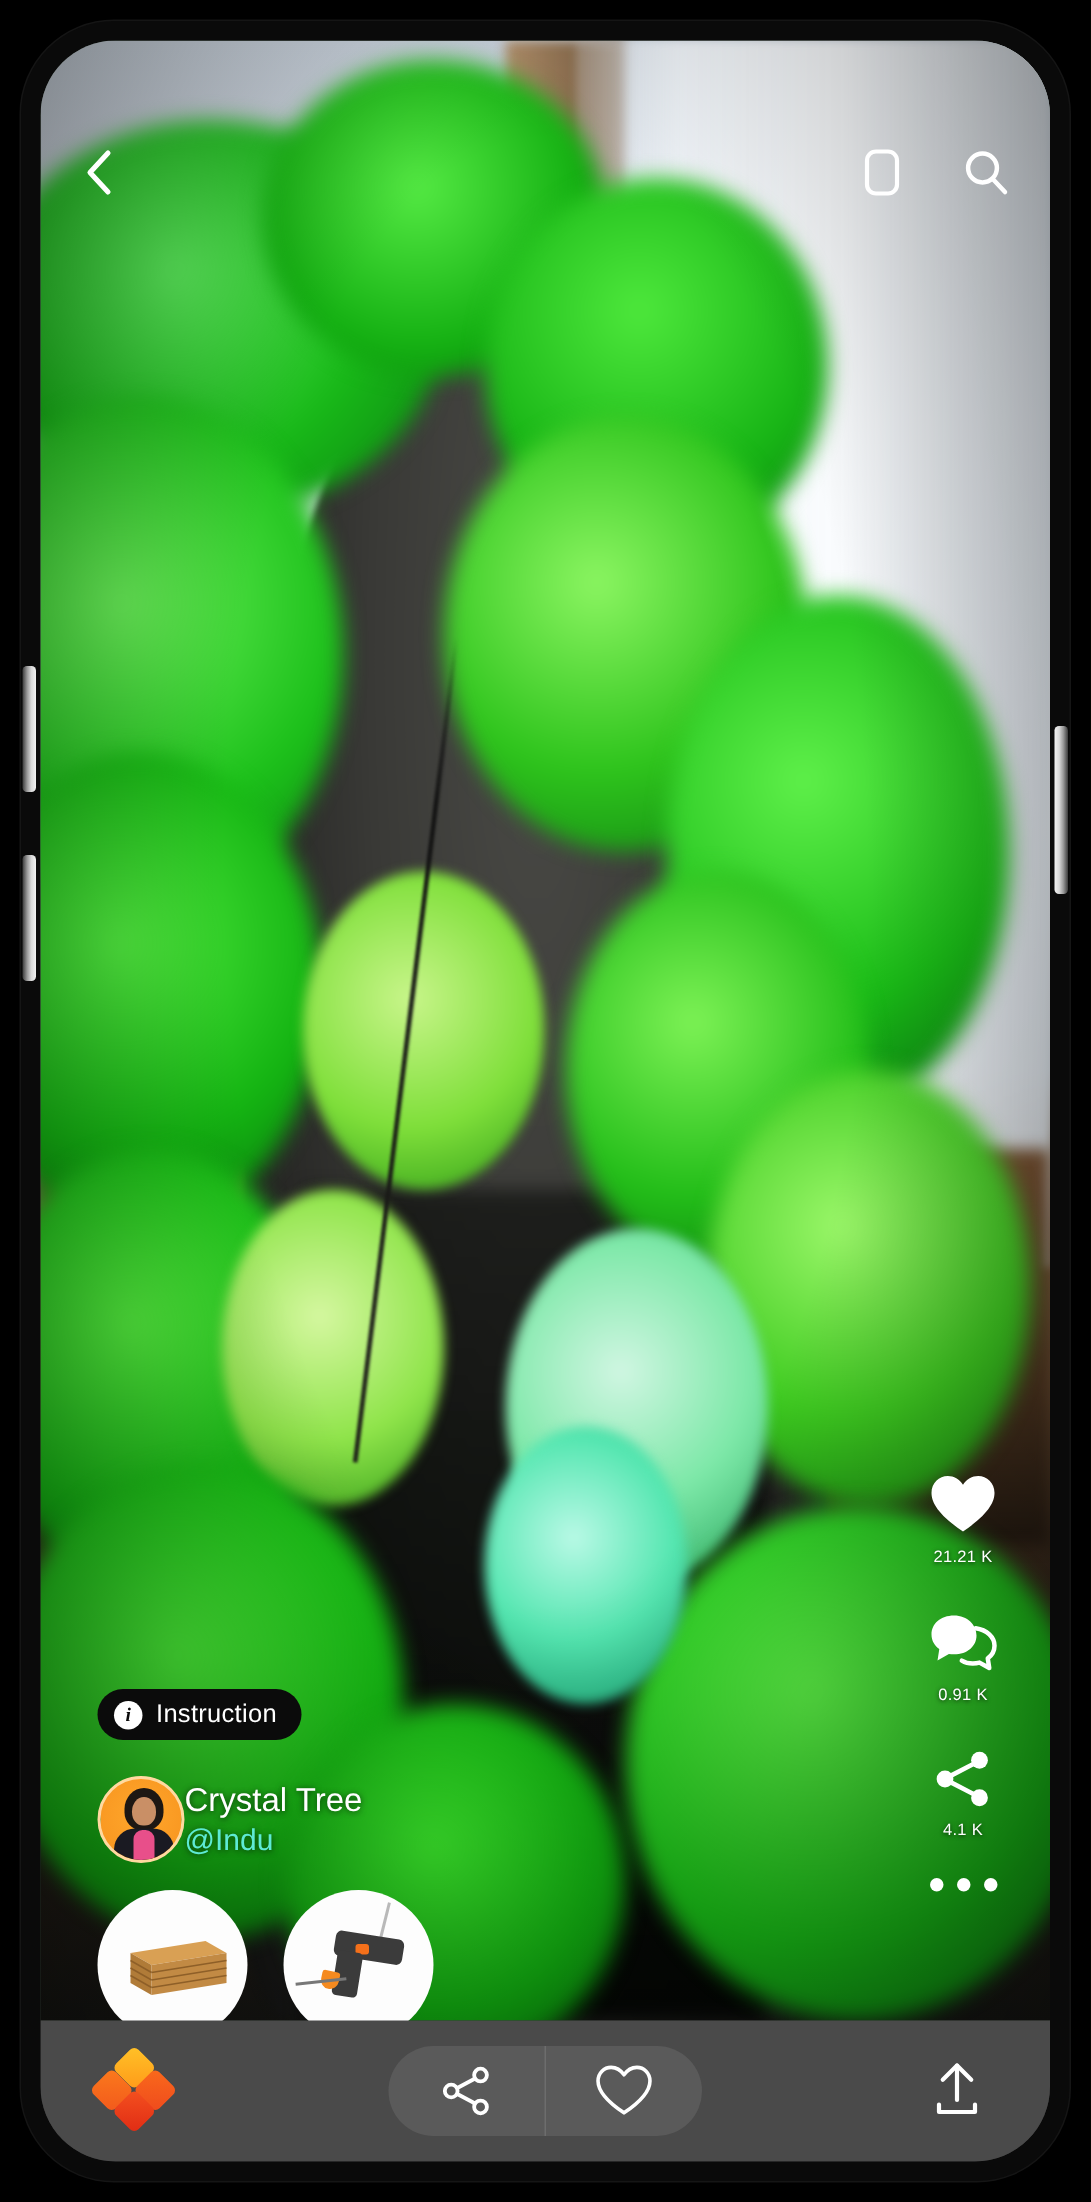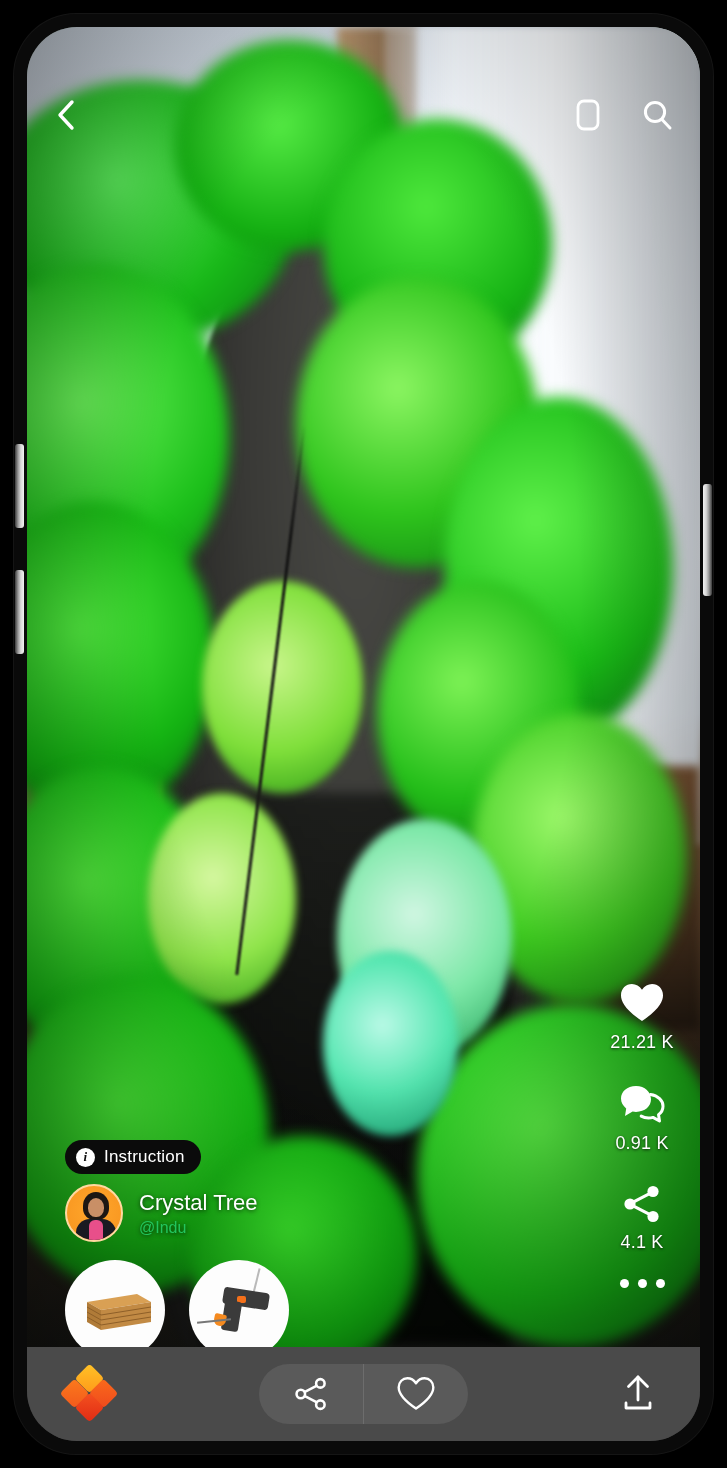--- a/index.html
+++ b/index.html
@@ -115,21 +115,21 @@
   .nav-ico { display:flex; align-items:center; justify-content:center; cursor:pointer; }
   #nav-right { display:flex; align-items:center; gap:38px; }
 
   
   #action-rail {
     position:absolute; right:18px; top:955px; width:80px; z-index:14;
     display:flex; flex-direction:column; align-items:center;
   }
   .rail-item { display:flex; flex-direction:column; align-items:center; cursor:pointer; }
   .rail-count {
-    color:#fff; font-size:18px; margin-top:8px; letter-spacing:.2px;
+    color:#fff; font-size:11px; margin-top:8px; letter-spacing:.2px;
     text-shadow:0 1px 3px rgba(0,0,0,.75);
   }
   #rail-like { margin-bottom:30px; }
   #rail-comment { margin-bottom:30px; }
   #rail-share { margin-bottom:26px; }
   #rail-more-dots { display:flex; gap:9px; cursor:pointer; }
   #rail-more-dots i { width:9px; height:9px; border-radius:50%; background:#fff; display:block; }
 
   
   #overlay-left { position:absolute; left:38px; bottom:36px; z-index:14; width:330px; }
@@ -140,37 +140,37 @@
     border-radius:20px; padding:7px 16px 7px 11px;
     font-size:17px; letter-spacing:.2px; cursor:pointer;
   }
   #info-icon {
     width:19px; height:19px; border-radius:50%; background:#fff;
     color:#0b0b0b; font-size:13px; font-weight:bold; font-style:italic;
     display:flex; align-items:center; justify-content:center;
     font-family:"Liberation Serif", serif;
   }
 
-  #creator-row { display:flex; align-items:center; gap:16px; margin-top:10px; cursor:pointer; }
+  #creator-row { display:flex; align-items:center; gap:0; margin-top:24px; cursor:pointer; }
   #avatar {
     width:58px; height:58px; border-radius:50%;
     background:radial-gradient(circle at 50% 45%, #ffa72c, #f7931e);
     border:2px solid #ffd9a0; position:relative; overflow:hidden; flex:none;
   }
   #avatar-hair { position:absolute; left:16px; top:6px; width:26px; height:28px;
     background:#1d1713; border-radius:50% 50% 42% 42%; }
   #avatar-face { position:absolute; left:21px; top:12px; width:16px; height:19px;
     background:#c98f66; border-radius:50% 50% 46% 46%; }
   #avatar-body { position:absolute; left:9px; top:33px; width:40px; height:27px;
     background:#1a1a22; border-radius:14px 14px 0 0; }
   #avatar-top  { position:absolute; left:22px; top:34px; width:14px; height:24px;
     background:#e84f8a; border-radius:6px 6px 0 0; }
   #creator-text { display:flex; flex-direction:column; gap:3px; }
   #creator-name { color:#fff; font-size:22px; text-shadow:0 1px 4px rgba(0,0,0,.7); }
-  #creator-handle { color:#22c55e; font-size:16px; text-shadow:0 1px 4px rgba(0,0,0,.7); }
+  #creator-handle { color:#5eead4; font-size:20px; text-shadow:0 1px 4px rgba(0,0,0,.7); }
 
   
   #product-strip { display:flex; gap:24px; margin-top:18px; }
   .product-card { width:100px; cursor:pointer; }
   .product-thumb {
     width:100px; height:100px; border-radius:50%;
     background:#fdfdfd; position:relative; overflow:hidden;
   }
   .product-pricebar {
     display:flex; align-items:center; margin-top:11px;

